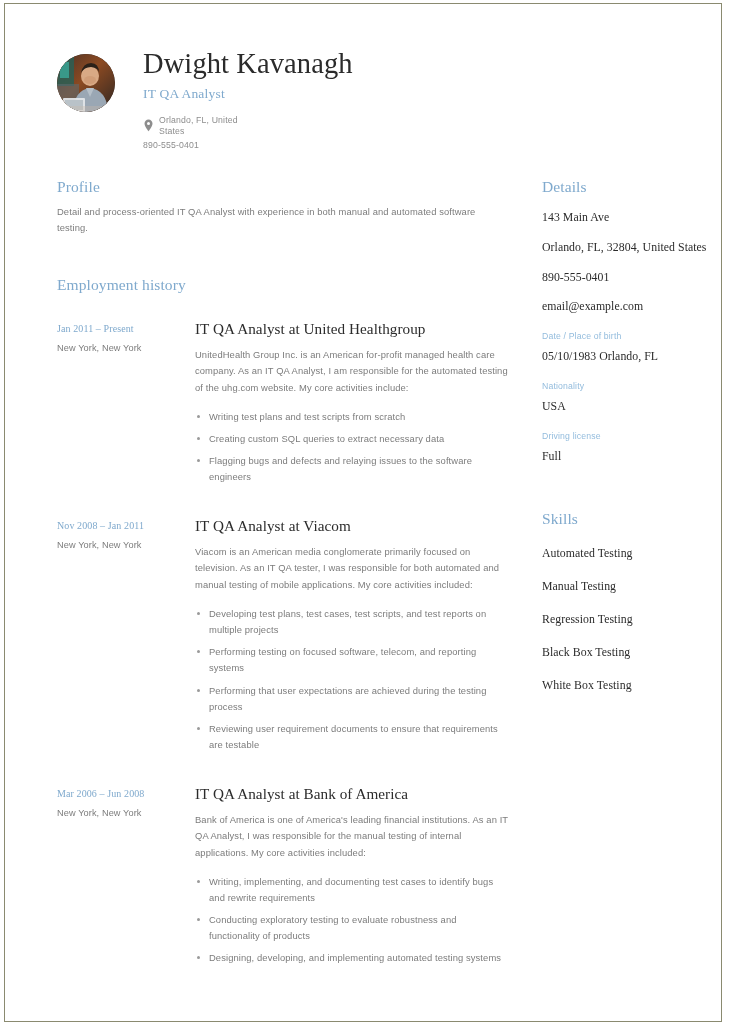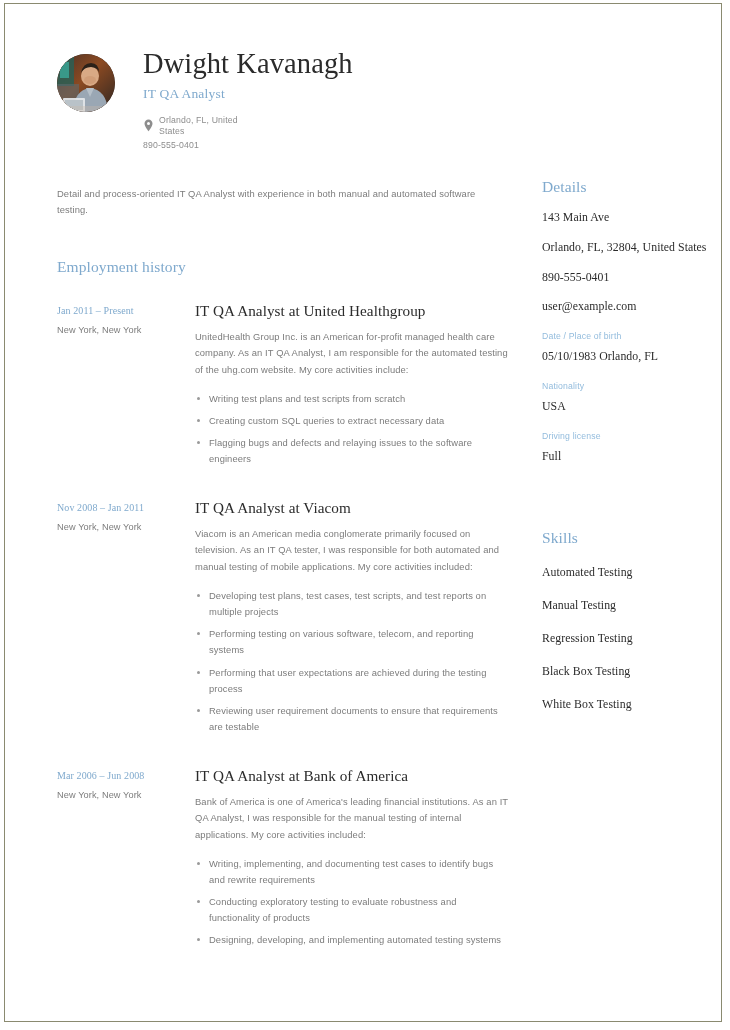--- a/index.html
+++ b/index.html
@@ -207,21 +207,21 @@
   }
 
   
   .side-head {
     font-family: "Liberation Serif", serif;
     font-size: 15.5px;
     color: #7fa9cd;
     font-weight: 400;
     letter-spacing: 0.1px;
   }
-  .side-head.skills-head { margin-top: 65px; }
+  .side-head.skills-head { margin-top: 46px; }
 
   .side-value {
     font-family: "Liberation Serif", serif;
     font-size: 11.8px;
     color: #2b2b2b;
     line-height: 1.42;
     margin-top: 13px;
     letter-spacing: 0.05px;
   }
 
@@ -294,20 +294,21 @@
           </div>
           <div class="contact-phone">890-555-0401</div>
         </div>
       </div>
     </div>
 
     <div class="columns">
 
       <div class="col-main">
 
+        <div class="sec-head">Profile</div>
         <div class="profile-text">Detail and process-oriented IT QA Analyst with experience in both manual and automated software testing.</div>
 
         <div class="sec-head emp-head">Employment history</div>
 
         <div class="job">
           <div class="job-meta">
             <div class="job-date">Jan 2011 – Present</div>
             <div class="job-loc">New York, New York</div>
           </div>
           <div class="job-body">
@@ -324,21 +325,21 @@
         <div class="job">
           <div class="job-meta">
             <div class="job-date">Nov 2008 – Jan 2011</div>
             <div class="job-loc">New York, New York</div>
           </div>
           <div class="job-body">
             <div class="job-title-line">IT QA Analyst at Viacom</div>
             <div class="job-desc">Viacom is an American media conglomerate primarily focused on television. As an IT QA tester, I was responsible for both automated and manual testing of mobile applications. My core activities included:</div>
             <ul class="job-bullets">
               <li>Developing test plans, test cases, test scripts, and test reports on multiple projects</li>
-              <li>Performing testing on various software, telecom, and reporting systems</li>
+              <li>Performing testing on focused software, telecom, and reporting systems</li>
               <li>Performing that user expectations are achieved during the testing process</li>
               <li>Reviewing user requirement documents to ensure that requirements are testable</li>
             </ul>
           </div>
         </div>
 
         <div class="job">
           <div class="job-meta">
             <div class="job-date">Mar 2006 – Jun 2008</div>
             <div class="job-loc">New York, New York</div>
@@ -356,21 +357,21 @@
 
       </div>
 
       <div class="col-side">
 
         <div class="side-head">Details</div>
 
         <div class="side-value">143 Main Ave</div>
         <div class="side-value">Orlando, FL, 32804, United States</div>
         <div class="side-value">890-555-0401</div>
-        <div class="side-value">user@example.com</div>
+        <div class="side-value">email@example.com</div>
 
         <div class="side-label">Date / Place of birth</div>
         <div class="side-value">05/10/1983 Orlando, FL</div>
 
         <div class="side-label">Nationality</div>
         <div class="side-value">USA</div>
 
         <div class="side-label">Driving license</div>
         <div class="side-value">Full</div>
 

